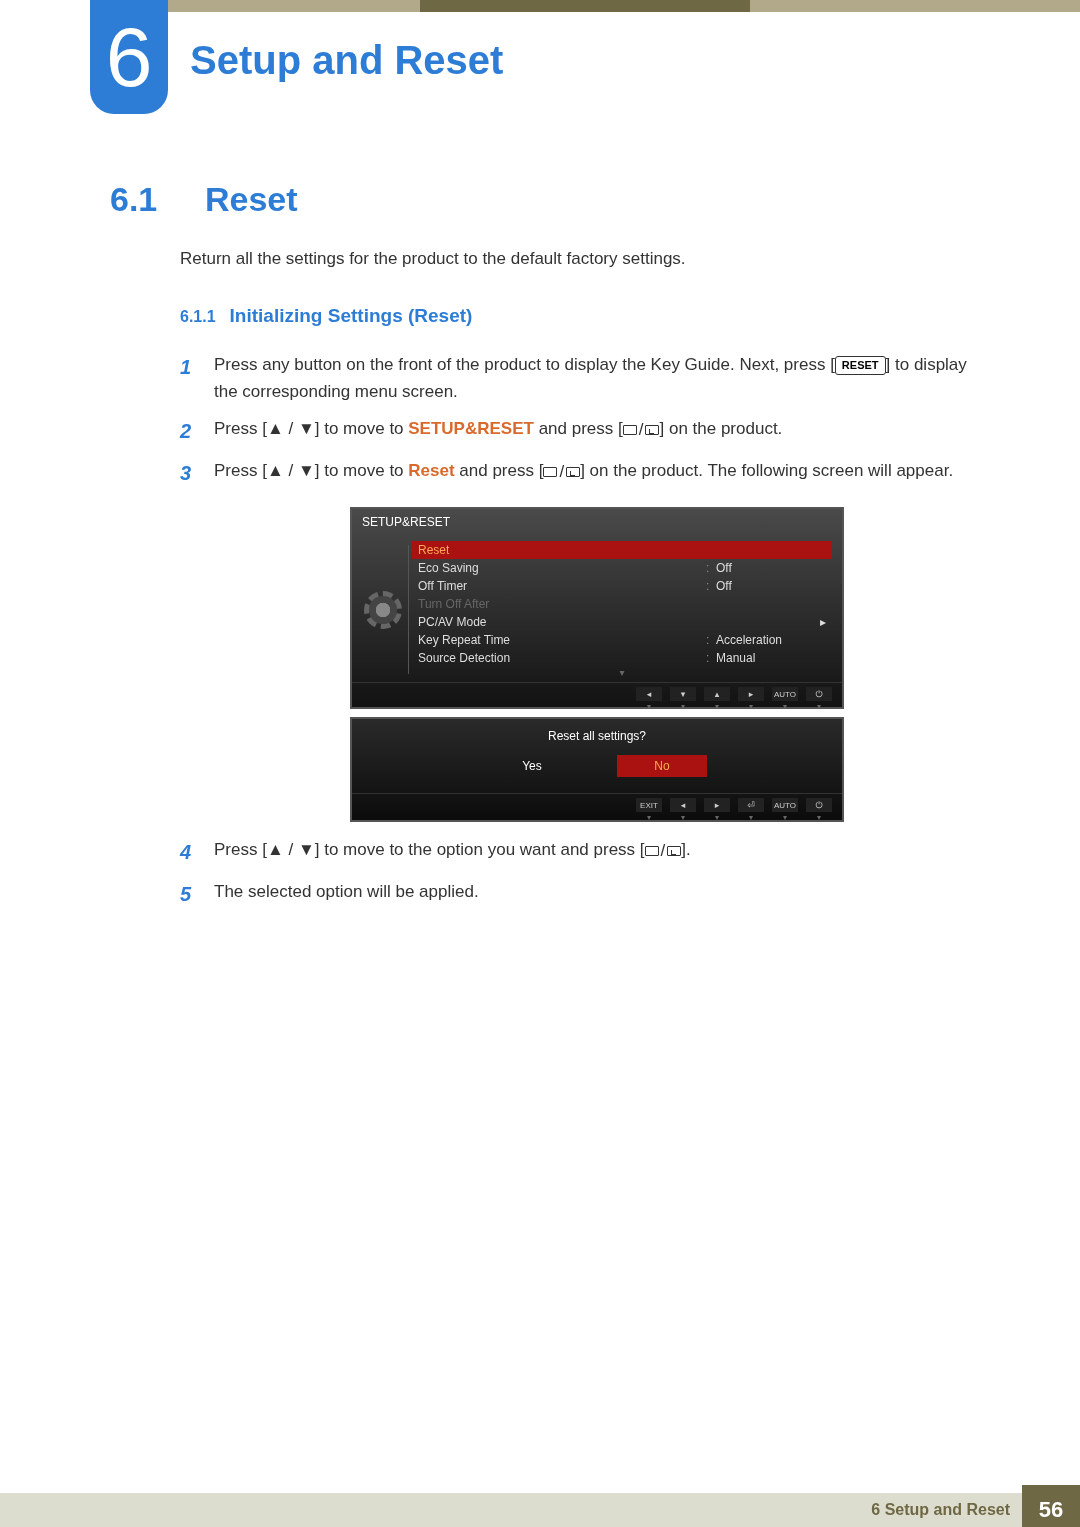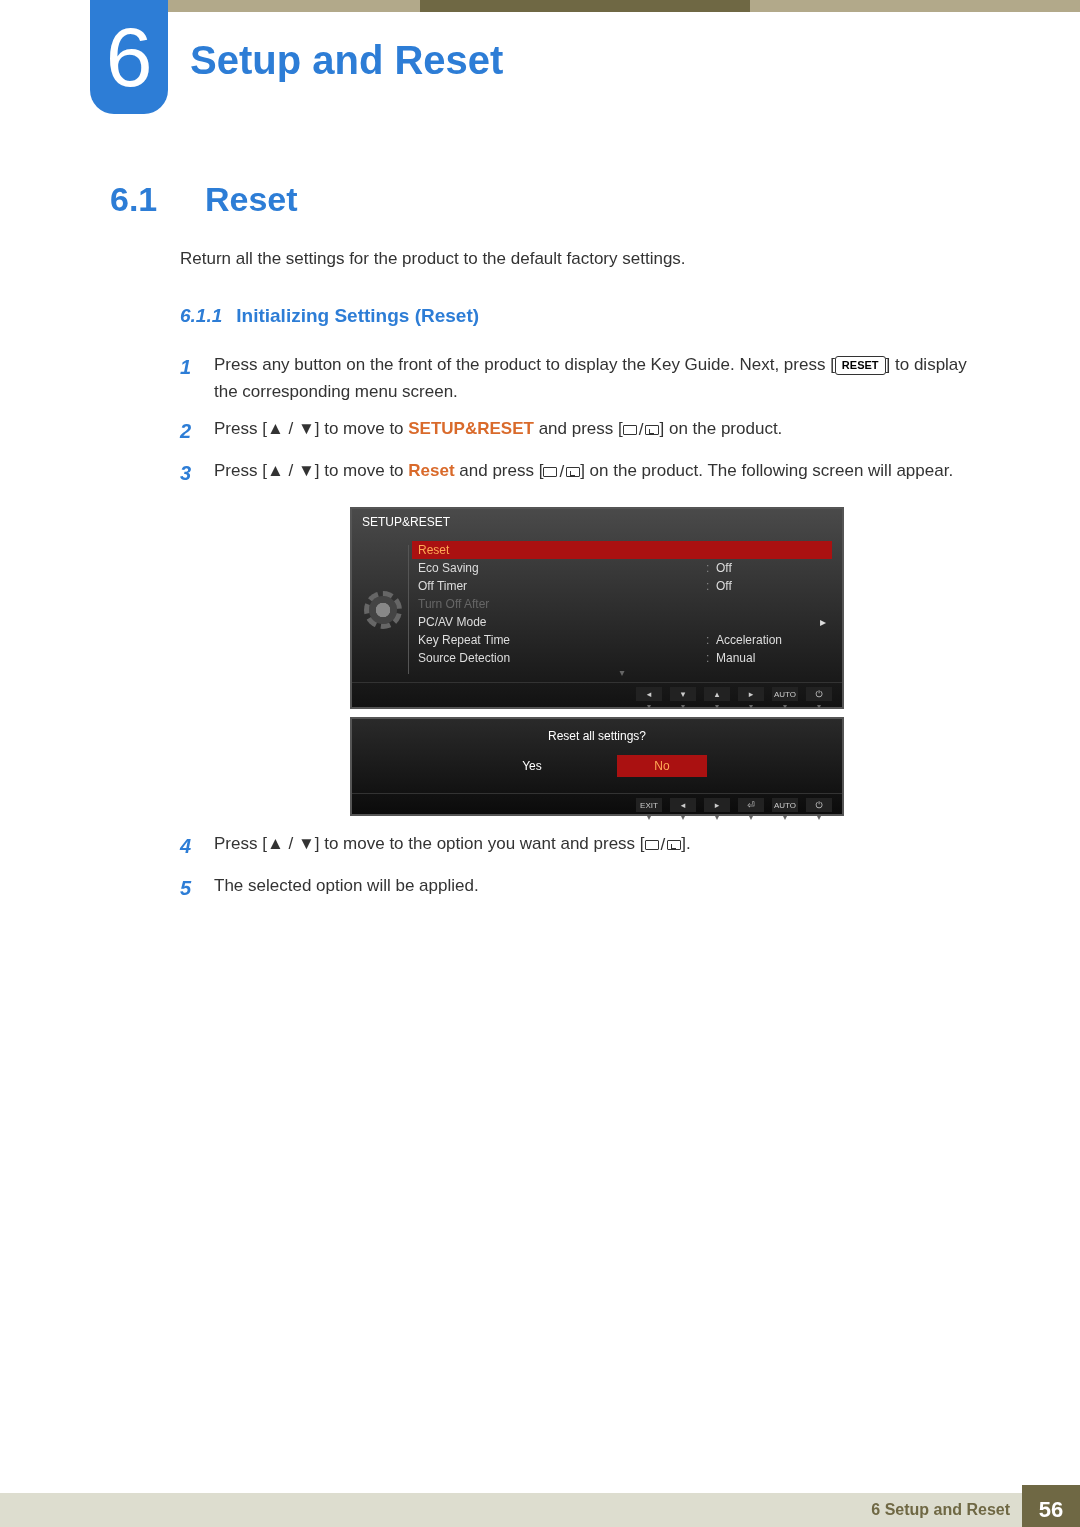--- a/index.html
+++ b/index.html
@@ -47,21 +47,21 @@
     width:880px;
   }
 
   .sec-row { display:flex; gap:30px; align-items:baseline; margin-bottom:30px; }
   .sec-num { font-size:34px; font-weight:bold; color:#2d7dd6; width:65px; }
   .sec-title { font-size:34px; font-weight:bold; color:#2d7dd6; }
 
   .intro { margin-left:70px; font-size:17px; color:#333; margin-bottom:36px; }
 
   .sub-row { margin-left:70px; display:flex; gap:14px; align-items:baseline; margin-bottom:24px; }
-  .sub-num { font-size:19px; font-weight:bold; color:#2d7dd6;font-style:italic; }
+  .sub-num { font-size:16px; font-weight:bold; color:#2d7dd6; }
   .sub-title { font-size:19px; font-weight:bold; color:#2d7dd6; }
 
   .steps { margin-left:70px; }
   .step { display:flex; gap:18px; font-size:17px; line-height:1.6; margin-bottom:10px; }
   .step-num { color:#2d7dd6; font-style:italic; font-weight:bold; font-size:20px; width:16px; flex:none; }
   .step-text { flex:1; }
   .menu-pill { display:inline-block; background:#fff; border:1px solid #333; border-radius:3px; padding:0 6px; font-size:11px; font-weight:bold; color:#000; vertical-align:middle; }
   .rect-enter-icon { display:inline-flex; vertical-align:middle; gap:2px; align-items:center; }
   .rect-glyph { display:inline-block; width:14px; height:10px; border:1.5px solid #333; border-radius:1px; }
   .enter-glyph { display:inline-block; width:14px; height:10px; border:1.5px solid #333; border-radius:1px; position:relative; }
@@ -104,21 +104,21 @@
     background: linear-gradient(#2a2a2a,#0b0b0b);
     color:#fff;
     font-size:12px;
     border:2px solid #555;
     margin-top:8px;
   }
   .osd2-q { text-align:center; padding:10px 0 12px 0; font-size:12px; }
   .osd2-btns { display:flex; justify-content:center; gap:40px; padding-bottom:16px; }
   .osd2-btn { width:90px; text-align:center; padding:4px 0; font-size:12px; }
   .osd2-btn.sel { background:#a11; color:#fa5; }
-  .osd2-nav { display:flex; justify-content:flex-end; gap:8px; padding:4px 10px 2px 10px; border-top:1px solid #333; }
+  .osd2-nav { display:flex; justify-content:flex-end; gap:8px; padding:4px 10px 8px 10px; border-top:1px solid #333; }
 
   
   .footer { position:absolute; bottom:0; left:0; width:1080px; }
   .footer-bar { height:34px; background:#ddddcf; display:flex; align-items:center; justify-content:flex-end; padding-right:0; }
   .footer-text { color:#6f6844; font-size:16px; font-weight:bold; padding-right:12px; }
   .page-num-box { width:58px; height:50px; background:#6f6844; color:#fff; font-size:22px; font-weight:bold; display:flex; align-items:center; justify-content:center; }
 </style>
 </head>
 <body>
 

